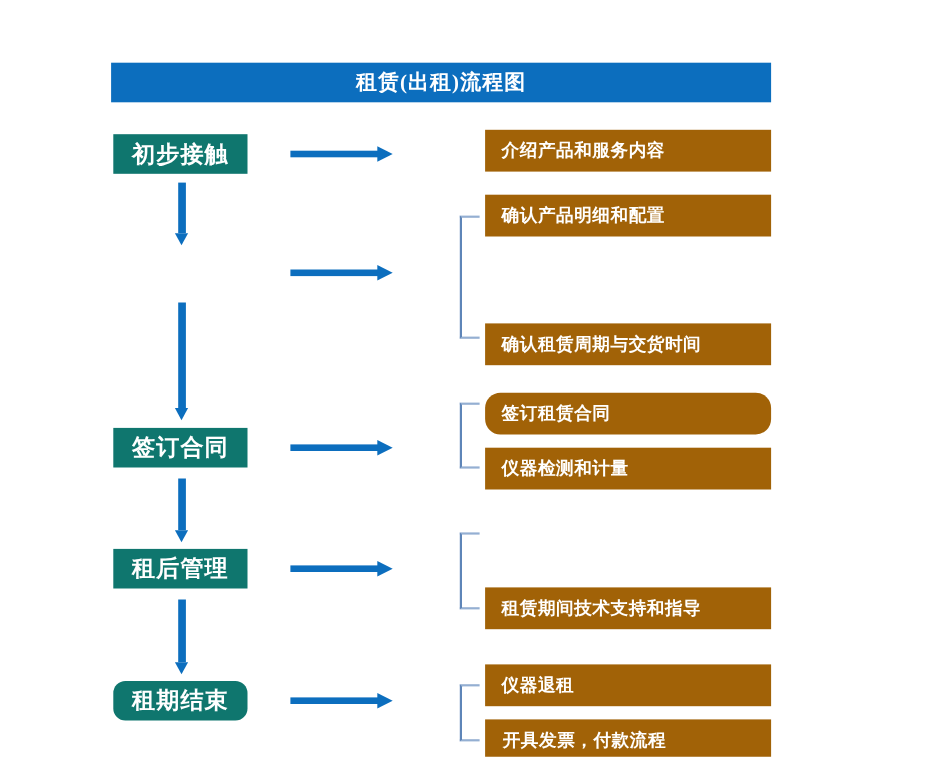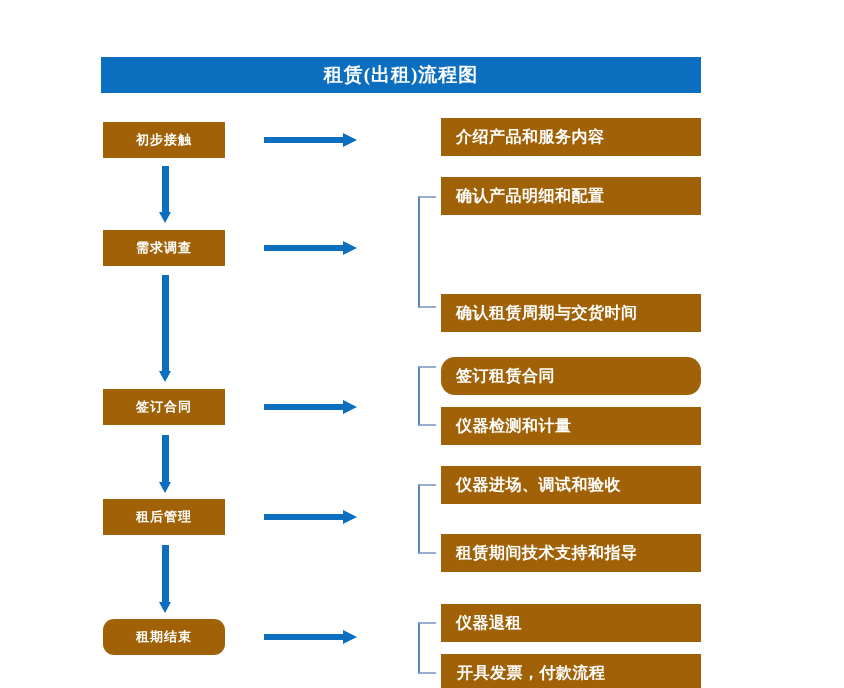--- a/index.html
+++ b/index.html
@@ -37,23 +37,23 @@
     align-items: center;
     justify-content: center;
   }
 
   
   .stage-box {
     position: absolute;
     left: 103px;
     width: 122px;
     height: 36px;
-    background: #a16207;
+    background: #0f766e;
     color: #ffffff;
-    font-size: 13px;
+    font-size: 21px;
     font-weight: bold;
     letter-spacing: 1px;
     display: flex;
     align-items: center;
     justify-content: center;
     text-align: right;
   }
 
   
   .detail-box {
@@ -133,21 +133,20 @@
   }
 </style>
 </head>
 <body>
 
 <div id="canvas">
 
   <div class="title-banner">租赁(出租)流程图</div>
 
   <div class="stage-box" style="top:78px;">初步接触</div>
-  <div class="stage-box" style="top:186px;">需求调查</div>
   <div class="stage-box" style="top:345px;">签订合同</div>
   <div class="stage-box" style="top:455px;">租后管理</div>
   <div class="stage-box" style="top:575px;border-radius:11px;">租期结束</div>
 
   <div class="v-arrow" style="top:122px;height:57px;">
     <div class="shaft" style="height:46px;"></div>
     <div class="head" style="top:46px;"></div>
   </div>
   <div class="v-arrow" style="top:231px;height:107px;">
     <div class="shaft" style="height:96px;"></div>
@@ -186,18 +185,17 @@
   <div class="bracket" style="top:152px;height:112px;"></div>
   <div class="bracket" style="top:322px;height:60px;"></div>
   <div class="bracket" style="top:440px;height:70px;"></div>
   <div class="bracket" style="top:578px;height:52px;"></div>
 
   <div class="detail-box" style="top:74px;">介绍产品和服务内容</div>
   <div class="detail-box" style="top:133px;">确认产品明细和配置</div>
   <div class="detail-box" style="top:250px;">确认租赁周期与交货时间</div>
   <div class="detail-box" style="top:313px;border-radius:14px;">签订租赁合同</div>
   <div class="detail-box" style="top:363px;">仪器检测和计量</div>
-  <div class="detail-box" style="top:422px;">仪器进场、调试和验收</div>
   <div class="detail-box" style="top:490px;">租赁期间技术支持和指导</div>
   <div class="detail-box" style="top:560px;">仪器退租</div>
   <div class="detail-box" style="top:610px;padding-left:16px;">开具发票，付款流程</div>
 
 </div>
 
 </body></html>

